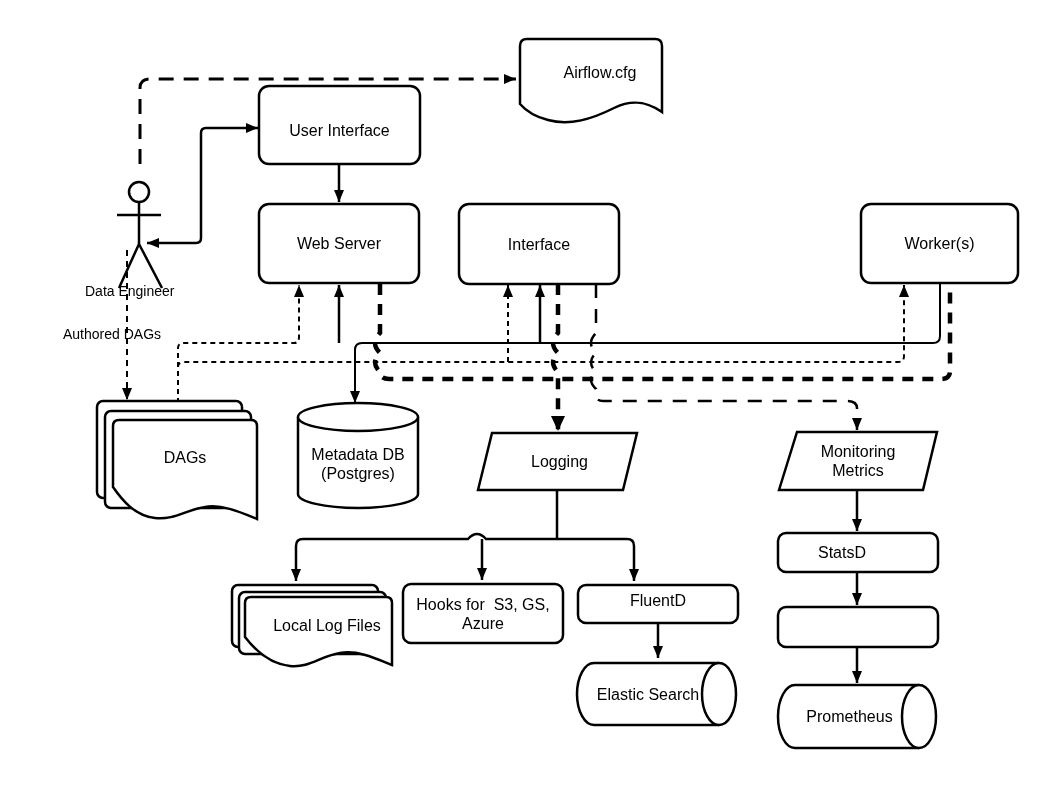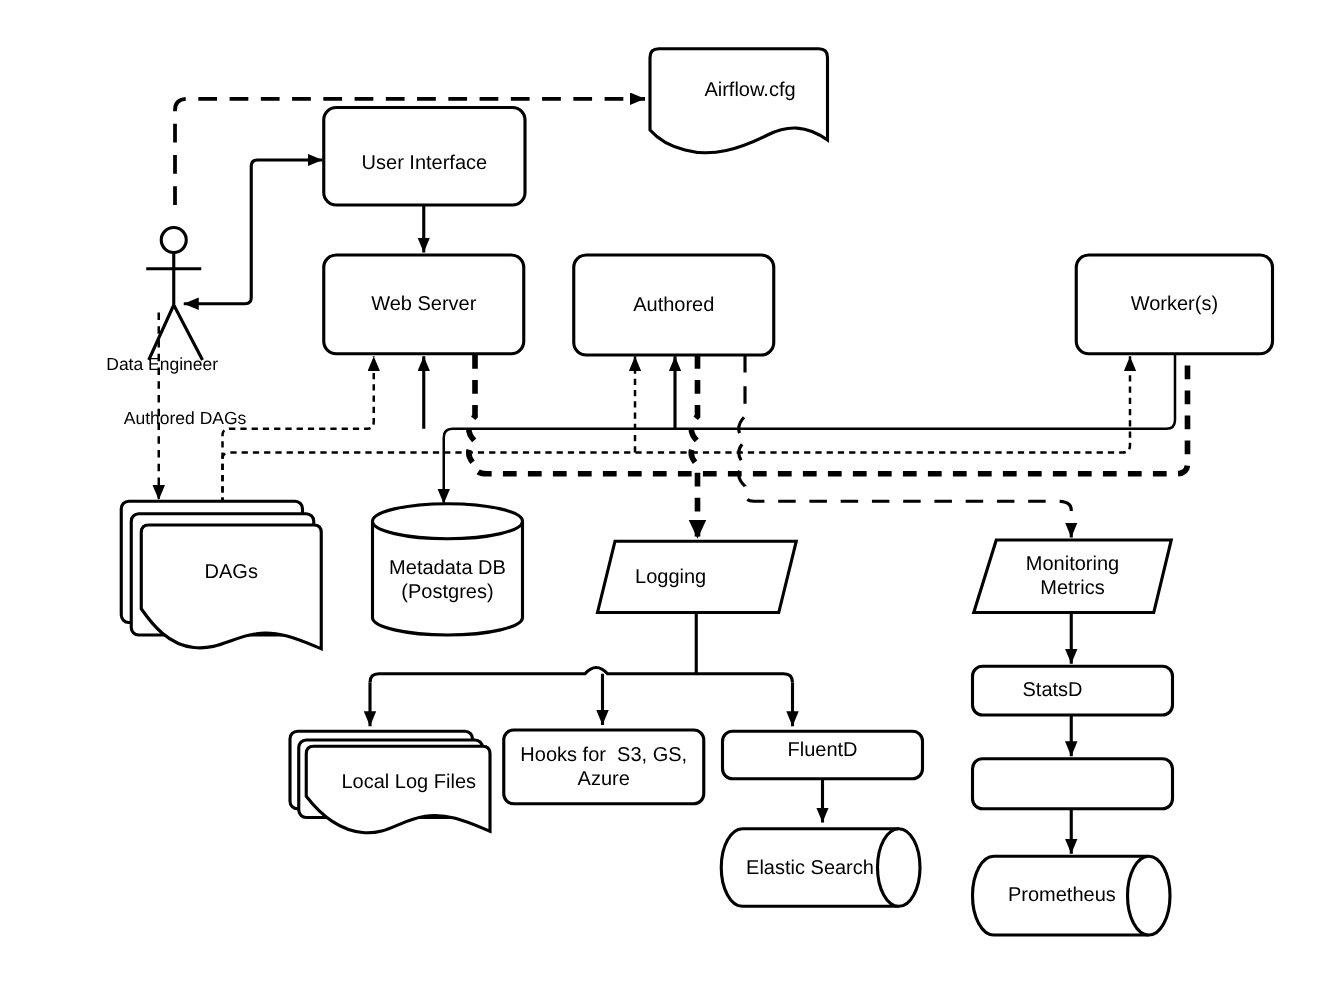--- a/index.html
+++ b/index.html
@@ -120,32 +120,32 @@
       <g>
         <path d="M719,663 H594 A17,31 0 0 0 594,725 H719"></path>
         <ellipse cx="719" cy="694" rx="17" ry="31"></ellipse>
       </g>
     </g>
   </svg>
 
   <div class="node-label" style="left:520px;top:44px;width:160px;height:56px">Airflow.cfg</div>
   <div class="node-label" style="left:259px;top:86px;width:161px;height:88px">User Interface</div>
   <div class="node-label" style="left:259px;top:204px;width:160px;height:79px">Web Server</div>
-  <div class="node-label" style="left:459px;top:204px;width:160px;height:80px">Authored</div>
+  <div class="node-label" style="left:459px;top:204px;width:160px;height:80px">Interface</div>
   <div class="node-label" style="left:861px;top:204px;width:157px;height:79px">Worker(s)</div>
   <div class="node-label" style="left:113px;top:420px;width:144px;height:74px">DAGs</div>
   <div class="node-label" style="left:298px;top:420px;width:120px;height:88px">Metadata DB
 (Postgres)</div>
-  <div class="node-label" style="left:457px;top:433px;width:159px;height:57px">Logging</div>
+  <div class="node-label" style="left:480px;top:433px;width:159px;height:57px">Logging</div>
   <div class="node-label" style="left:779px;top:432px;width:158px;height:58px">Monitoring
 Metrics</div>
   <div class="node-label" style="left:762px;top:533px;width:160px;height:39px">StatsD</div>
   <div class="node-label" style="left:778px;top:685px;width:143px;height:63px">Prometheus</div>
   <div class="node-label" style="left:240px;top:597px;width:174px;height:56px">Local Log Files</div>
   <div class="node-label" style="left:403px;top:584px;width:160px;height:59px">Hooks for  S3, GS,
 Azure</div>
   <div class="node-label" style="left:578px;top:585px;width:160px;height:30px">FluentD</div>
   <div class="node-label" style="left:577px;top:663px;width:142px;height:62px">Elastic Search</div>
 
   <div class="float-label" style="left:85px;top:283px;">Data Engineer</div>
-  <div class="float-label" style="left:63px;top:326px;margin-left:36px;">Authored DAGs</div>
+  <div class="float-label" style="left:63px;top:326px;">Authored DAGs</div>
 
 </div>
 
 </body></html>

